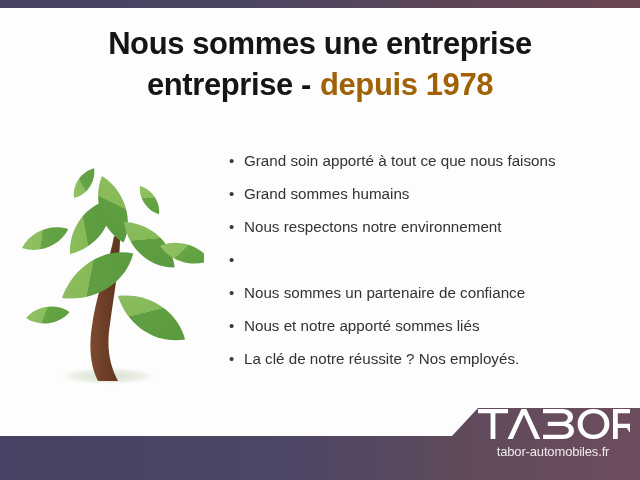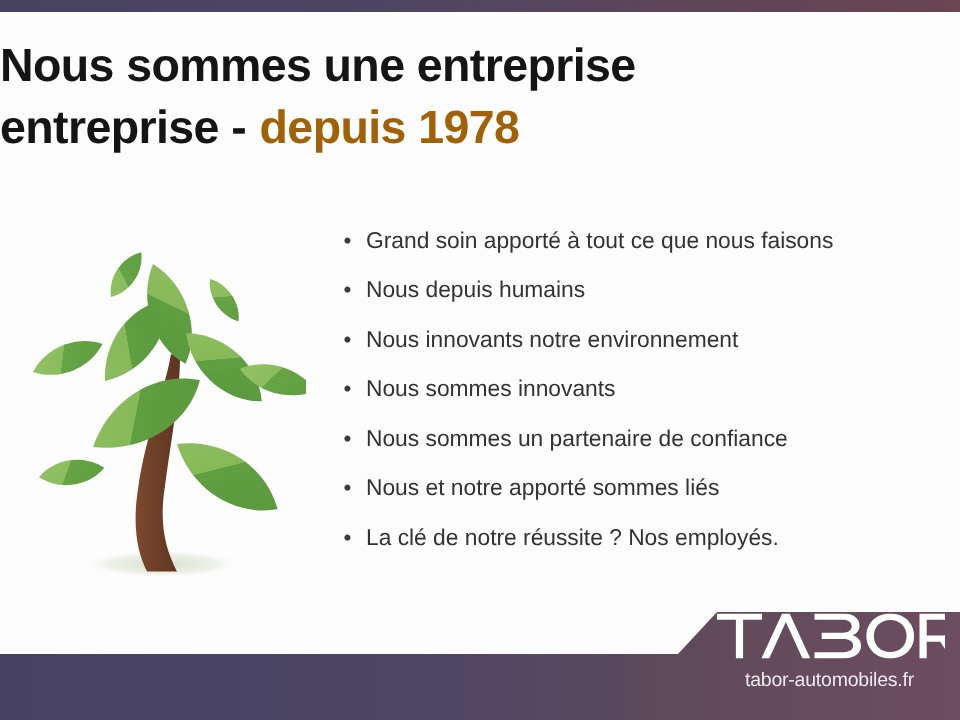--- a/index.html
+++ b/index.html
@@ -30,21 +30,21 @@
     height: 8px;
     background: linear-gradient(to right, #474261 0%, #4d4663 40%, #5e4657 72%, #6a4552 100%);
   }
 
   
   .headline {
     position: absolute;
     left: 0;
     top: 24px;
     width: 640px;
-    text-align: left;
+    text-align: center;
     font-size: 31px;
     font-weight: bold;
     line-height: 1.32;
     color: #151515;
     letter-spacing: -0.4px;
   }
   .headline .line {
     display: block;
     white-space: nowrap;
   }
@@ -217,29 +217,28 @@
     </svg>
   </div>
 
   <div class="bullets">
     <div class="bullet-row">
       <span class="bullet-dot">•</span>
       <span class="bullet-text">Grand soin apporté à tout ce que nous faisons</span>
     </div>
     <div class="bullet-row">
       <span class="bullet-dot">•</span>
-      <span class="bullet-text">Nous depuis humains</span>
-    </div>
-    <div class="bullet-row">
-      <span class="bullet-dot">•</span>
-      <span class="bullet-text">Nous innovants notre environnement</span>
-    </div>
-    <div class="bullet-row">
-      <span class="bullet-dot">•</span>
-      <span class="bullet-text">Nous sommes innovants</span>
+      <span class="bullet-text">Grand sommes humains</span>
+    </div>
+    <div class="bullet-row">
+      <span class="bullet-dot">•</span>
+      <span class="bullet-text">Nous respectons notre environnement</span>
+    </div>
+    <div class="bullet-row">
+      <span class="bullet-dot">•</span>
     </div>
     <div class="bullet-row">
       <span class="bullet-dot">•</span>
       <span class="bullet-text">Nous sommes un partenaire de confiance</span>
     </div>
     <div class="bullet-row">
       <span class="bullet-dot">•</span>
       <span class="bullet-text">Nous et notre apporté sommes liés</span>
     </div>
     <div class="bullet-row">

